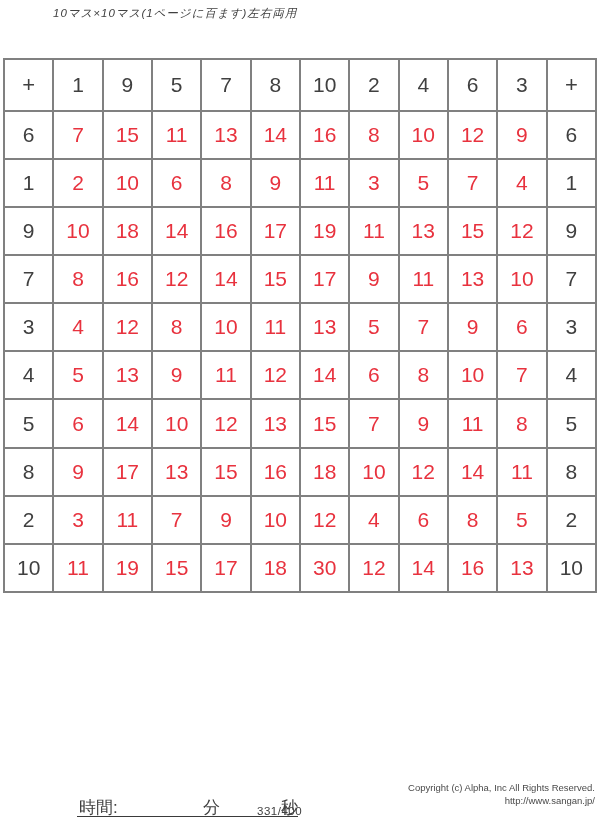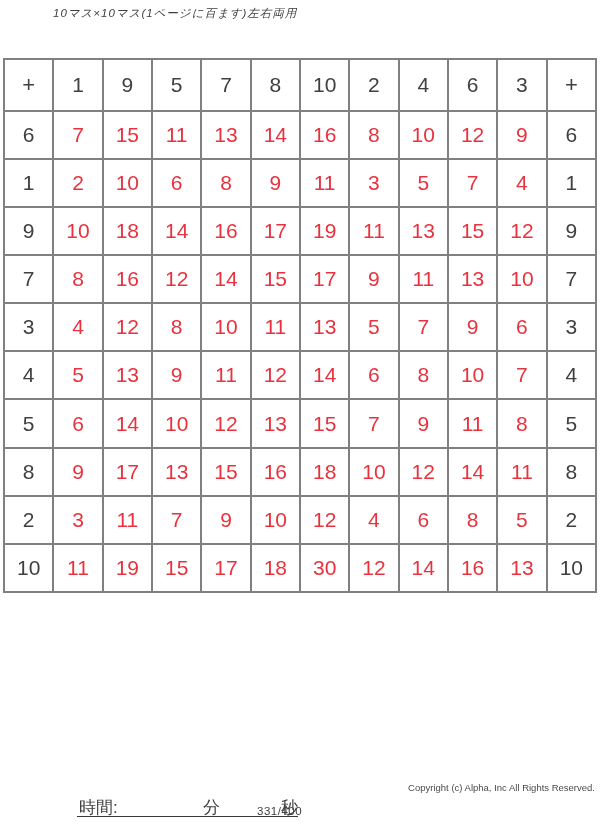--- a/index.html
+++ b/index.html
@@ -241,13 +241,14 @@
 <div class="time-line">
   <span class="t-label">時間:</span>
   <span class="t-min">分</span>
   <span class="t-sec">秒</span>
 </div>
 
 <div class="page-num">331/400</div>
 
 <div class="copyright">
   <div>Copyright (c) Alpha, Inc All Rights Reserved.</div>
+  <div>http://www.sangan.jp/</div>
 </div>
 
 </body></html>

